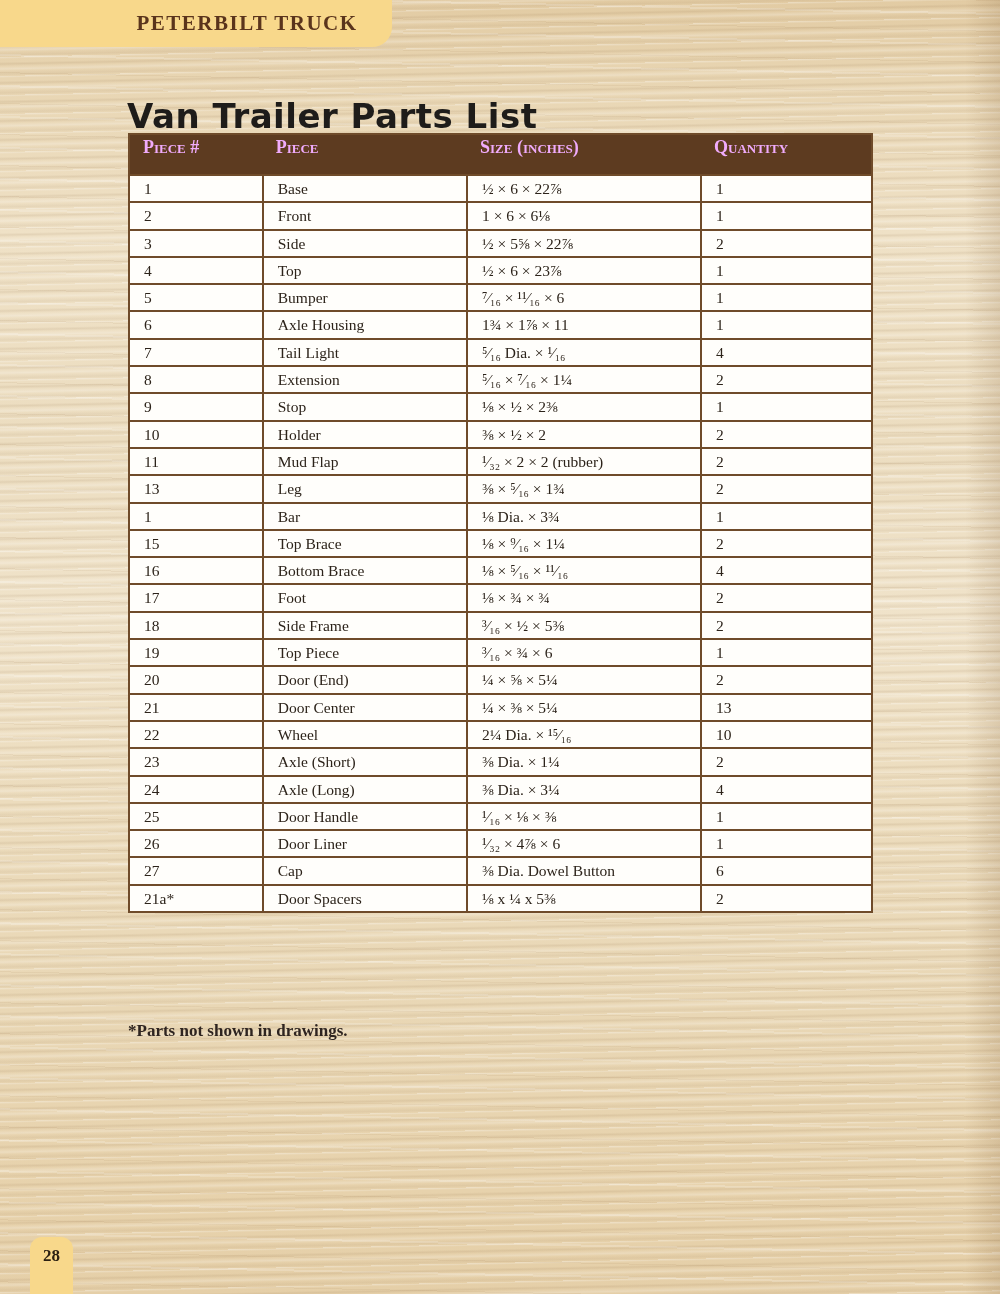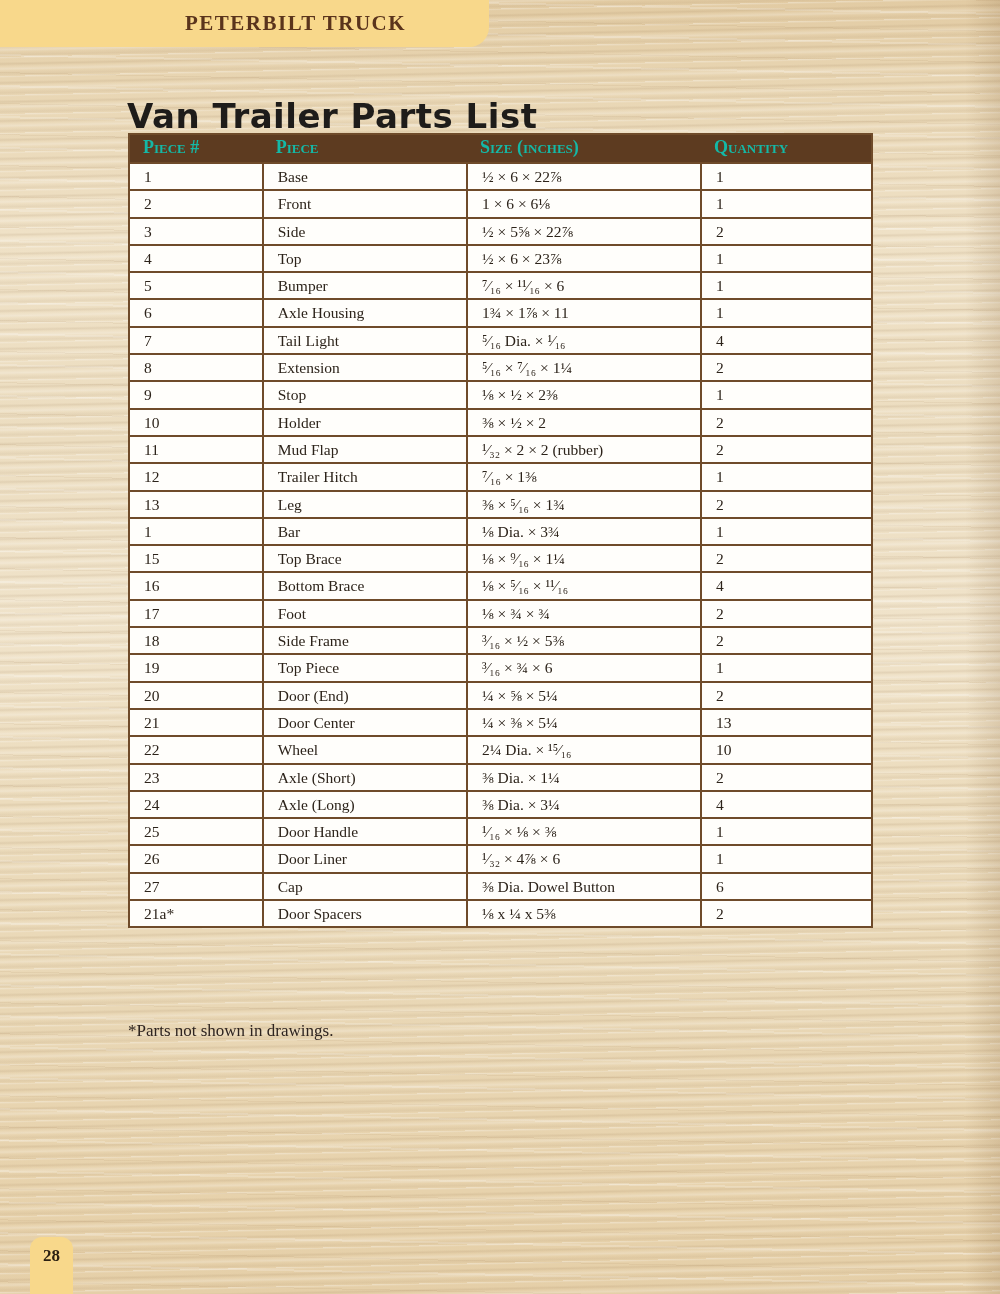--- a/index.html
+++ b/index.html
@@ -23,21 +23,21 @@
         rgba(140,100,55,0) 1px, rgba(140,100,55,0) 13px,
         rgba(255,255,255,0.20) 13px, rgba(255,255,255,0.20) 15px,
         rgba(255,255,255,0) 15px, rgba(255,255,255,0) 31px),
       linear-gradient(180deg, #e2cba3 0%, #e8d5b2 6%, #efe1c6 18%, #ecddc0 34%,
         #f0e3ca 48%, #ecdcbd 62%, #e9d7b5 78%, #e7d2ac 92%, #e5cfa8 100%);
   }
 
   
   .chapter-tab {
     position:absolute; top:0; left:0;
-    width:489px; height:47px;
+    width:392px; height:47px;
     background:#f8d88b;
     border-bottom-right-radius:20px;
     display:flex; align-items:center; justify-content:center;
     padding-left:102px;
   }
   .chapter-tab span {
     font-family:"Liberation Serif", serif;
     font-weight:bold; font-size:21px;
     letter-spacing:1.5px;
     color:#5a341c;
@@ -60,47 +60,47 @@
     table-layout:fixed;
     border:2px solid #6f4b2a;
     background:#fffefb;
   }
   .parts-table col.c1 { width:18%; }
   .parts-table col.c2 { width:27.5%; }
   .parts-table col.c3 { width:31.5%; }
   .parts-table col.c4 { width:23%; }
   .parts-table th {
     background:#5d3b20;
-    color:#14b8a6;
+    color:#f0abfc;
     font-family:"Liberation Serif", serif;
     font-variant:small-caps;
     font-weight:bold;
     font-size:18px;
     text-align:left;
-    padding:2px 0 4px 13px;
+    padding:2px 0 16px 13px;
     height:22px;
     border:none;
   }
   .parts-table td {
     border:2px solid #6f4b2a;
     font-family:"Liberation Serif", "DejaVu Serif", serif;
     font-size:15.5px;
     color:#2c231a;
     padding:0 0 0 14px;
     height:25.3px;
     line-height:25.3px;
     white-space:nowrap;
     overflow:hidden;
   }
 
   
   .footnote {
     position:absolute; left:128px; top:1021px;
     font-family:"Liberation Serif", serif;
-    font-weight:400; font-size:17px;
+    font-weight:700; font-size:17px;
     color:#2e2420;
   }
 
   
   .page-num-tab {
     position:absolute; left:30px; top:1237px;
     width:43px; height:57px;
     background:#f8d88b;
     border-radius:12px 12px 0 0;
     text-align:center;
@@ -200,26 +200,20 @@
       <td>⅜ × ½ × 2</td>
       <td>2</td>
     </tr>
         <tr>
       <td>11</td>
       <td>Mud Flap</td>
       <td>¹⁄₃₂ × 2 × 2 (rubber)</td>
       <td>2</td>
     </tr>
         <tr>
-      <td>12</td>
-      <td>Trailer Hitch</td>
-      <td>⁷⁄₁₆ × 1⅜</td>
-      <td>1</td>
-    </tr>
-        <tr>
       <td>13</td>
       <td>Leg</td>
       <td>⅜ × ⁵⁄₁₆ × 1¾</td>
       <td>2</td>
     </tr>
         <tr>
       <td>1</td>
       <td>Bar</td>
       <td>⅛ Dia. × 3¾</td>
       <td>1</td>

